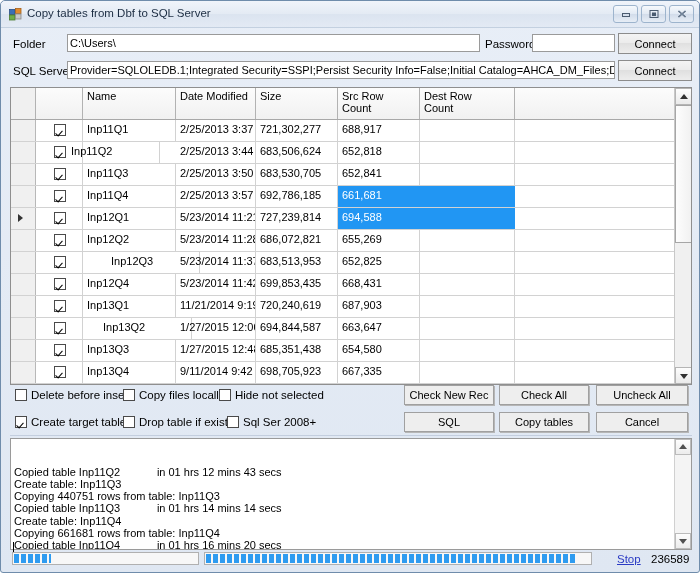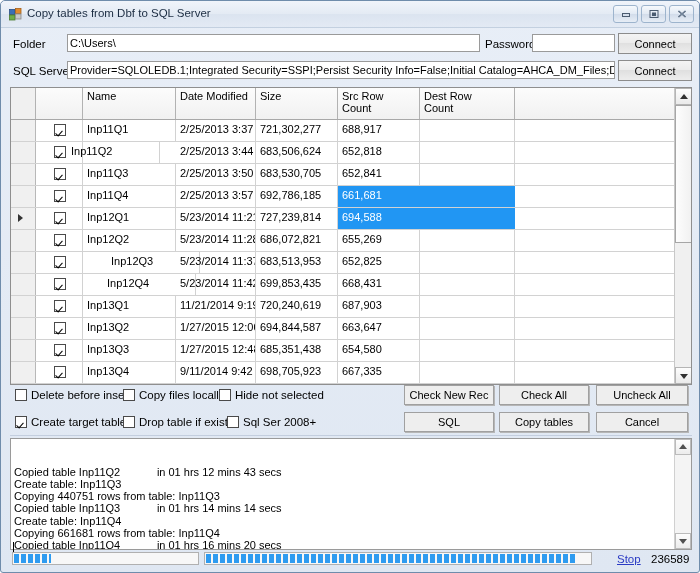--- a/index.html
+++ b/index.html
@@ -432,39 +432,39 @@
           <div class="gcell" style="left: 25px; width: 47px;"><span class="cbx on" style="margin-left: 14px; margin-top: 1px;"></span></div>
           <div class="gcell" style="left: 72px; width: 93px; margin-left: 24px;">Inp12Q3</div>
           <div class="gcell" style="left: 165px; width: 80px;">5/23/2014 11:37...</div>
           <div class="gcell" style="left: 245px; width: 82px;">683,513,953</div>
           <div class="gcell" style="left: 327px; width: 82px;">652,825</div>
           <div class="gcell" style="left: 409px; width: 95px;"></div>
         </div>
         <div class="grow">
           <div class="gcell rh" style="left: 0px; width: 25px;"></div>
           <div class="gcell" style="left: 25px; width: 47px;"><span class="cbx on" style="margin-left: 14px; margin-top: 1px;"></span></div>
-          <div class="gcell" style="left: 72px; width: 93px; margin-left: 20px;">Inp12Q4</div>
+          <div class="gcell" style="left: 72px; width: 93px;">Inp12Q4</div>
           <div class="gcell" style="left: 165px; width: 80px;">5/23/2014 11:42...</div>
           <div class="gcell" style="left: 245px; width: 82px;">699,853,435</div>
           <div class="gcell" style="left: 327px; width: 82px;">668,431</div>
           <div class="gcell" style="left: 409px; width: 95px;"></div>
         </div>
         <div class="grow">
           <div class="gcell rh" style="left: 0px; width: 25px;"></div>
           <div class="gcell" style="left: 25px; width: 47px;"><span class="cbx on" style="margin-left: 14px; margin-top: 1px;"></span></div>
           <div class="gcell" style="left: 72px; width: 93px;">Inp13Q1</div>
           <div class="gcell" style="left: 165px; width: 80px;">11/21/2014 9:19...</div>
           <div class="gcell" style="left: 245px; width: 82px;">720,240,619</div>
           <div class="gcell" style="left: 327px; width: 82px;">687,903</div>
           <div class="gcell" style="left: 409px; width: 95px;"></div>
         </div>
         <div class="grow">
           <div class="gcell rh" style="left: 0px; width: 25px;"></div>
           <div class="gcell" style="left: 25px; width: 47px;"><span class="cbx on" style="margin-left: 14px; margin-top: 1px;"></span></div>
-          <div class="gcell" style="left: 72px; width: 93px;">Inp13Q2</div>
+          <div class="gcell" style="left: 88px; width: 93px;">Inp13Q2</div>
           <div class="gcell" style="left: 165px; width: 80px;">1/27/2015 12:00...</div>
           <div class="gcell" style="left: 245px; width: 82px;">694,844,587</div>
           <div class="gcell" style="left: 327px; width: 82px;">663,647</div>
           <div class="gcell" style="left: 409px; width: 95px;"></div>
         </div>
         <div class="grow">
           <div class="gcell rh" style="left: 0px; width: 25px;"></div>
           <div class="gcell" style="left: 25px; width: 47px;"><span class="cbx on" style="margin-left: 14px; margin-top: 1px;"></span></div>
           <div class="gcell" style="left: 72px; width: 93px;">Inp13Q3</div>
           <div class="gcell" style="left: 165px; width: 80px;">1/27/2015 12:48...</div>

